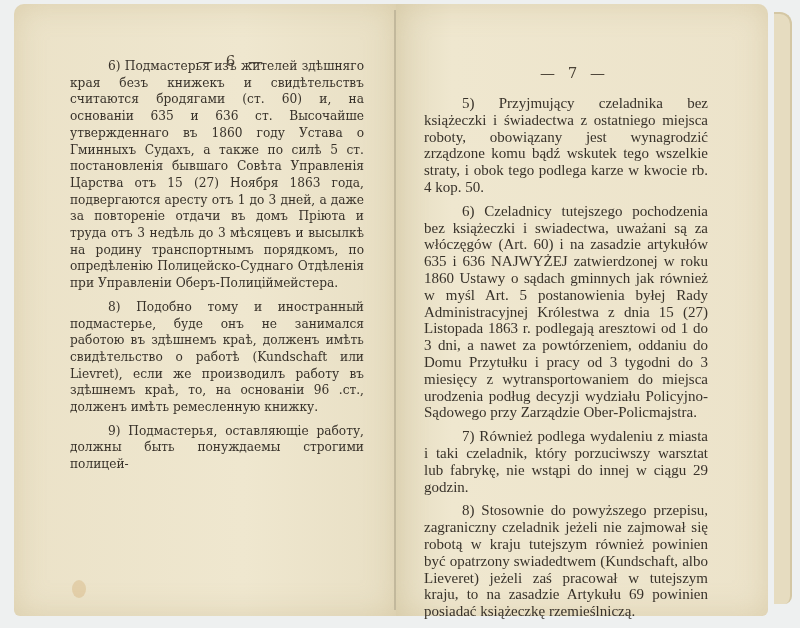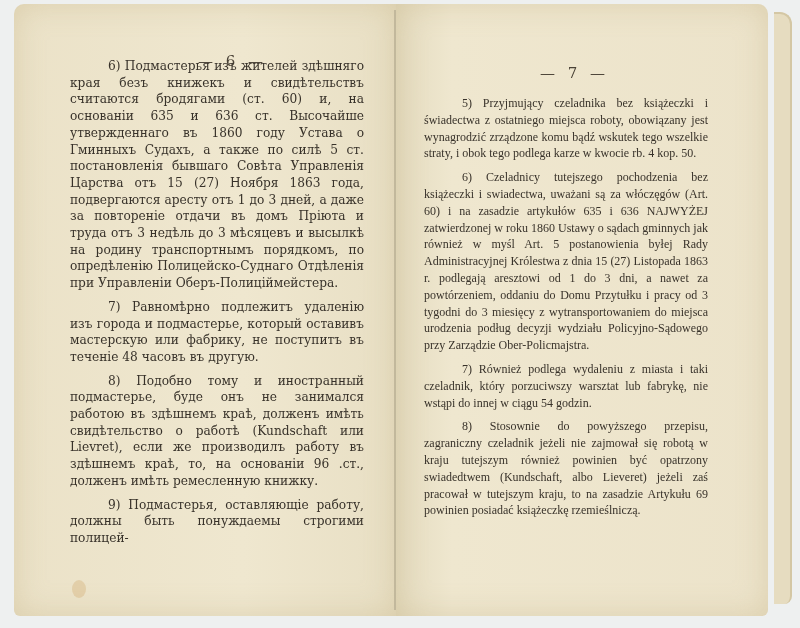--- a/index.html
+++ b/index.html
@@ -42,21 +42,21 @@
     position:absolute; font-size:15px; color:#4a4236; letter-spacing:4px;
   }
   .text {
     position:absolute; color:#38322a;
     font-size:12.6px; line-height:16.7px;
     text-align:justify;
   }
   .text p { margin:0 0 7px 0; text-indent:38px; }
   .text p.last { margin-bottom:0; }
   .left-text { left:70px; top:58px; width:294px; font-family:"DejaVu Serif", serif; font-size:12.2px; }
-  .right-text { left:424px; top:95px; width:284px; font-family:"Liberation Serif", serif; font-size:12px; line-height:16.8px; }
+  .right-text { left:424px; top:95px; width:284px; font-family:"Liberation Serif", serif; font-size:15px; line-height:16.8px; }
   .stain {
     position:absolute; border-radius:50%;
     background:rgba(210,170,110,0.35);
   }
 </style>
 </head>
 <body>
 
 <div class="spread">
   <div class="stack-edge"></div>
@@ -66,23 +66,22 @@
   </div>
   <div class="page page-right"></div>
   <div class="gutter"></div>
 </div>
 
 <div class="folio" style="left:198px;top:52px;">— 6 —</div>
 <div class="folio" style="left:540px;top:64px;">— 7 —</div>
 
 <div class="text left-text">
   <p>6) Подмастерья изъ жителей здѣшняго края безъ книжекъ и свидѣтельствъ считаются бродягами (ст. 60) и, на основаніи 635 и 636 ст. Высочайше утвержденнаго въ 1860 году Устава о Гминныхъ Судахъ, а также по силѣ 5 ст. постановленія бывшаго Совѣта Управленія Царства отъ 15 (27) Ноября 1863 года, подвергаются аресту отъ 1 до 3 дней, а даже за повтореніе отдачи въ домъ Пріюта и труда отъ 3 недѣль до 3 мѣсяцевъ и высылкѣ на родину транспортнымъ порядкомъ, по опредѣленію Полицейско-Суднаго Отдѣленія при Управленіи Оберъ-Полицiймейстера.</p>
-  <p>7) Равномѣрно подлежитъ удаленію изъ города и подмастерье, который оставивъ мастерскую или фабрику, не поступитъ въ теченіе 48 часовъ въ другую.</p>
   <p>8) Подобно тому и иностранный подмастерье, буде онъ не занимался работою въ здѣшнемъ краѣ, долженъ имѣть свидѣтельство о работѣ (Kundschaft или Lievret), если же производилъ работу въ здѣшнемъ краѣ, то, на основаніи 96 .ст., долженъ имѣть ремесленную книжку.</p>
   <p class="last">9) Подмастерья, оставляющіе работу, должны быть понуждаемы строгими полицей-</p>
 </div>
 
 <div class="text right-text">
   <p>5) Przyjmujący czeladnika bez książeczki i świadectwa z ostatniego miejsca roboty, obowiązany jest wynagrodzić zrządzone komu bądź wskutek tego wszelkie straty, i obok tego podlega karze w kwocie rb. 4 kop. 50.</p>
   <p>6) Czeladnicy tutejszego pochodzenia bez książeczki i swiadectwa, uważani są za włóczęgów (Art. 60) i na zasadzie artykułów 635 i 636 NAJWYŻEJ zatwierdzonej w roku 1860 Ustawy o sądach gminnych jak również w myśl Art. 5 postanowienia byłej Rady Administracyjnej Królestwa z dnia 15 (27) Listopada 1863 r. podlegają aresztowi od 1 do 3 dni, a nawet za powtórzeniem, oddaniu do Domu Przytułku i pracy od 3 tygodni do 3 miesięcy z wytransportowaniem do miejsca urodzenia podług decyzji wydziału Policyjno-Sądowego przy Zarządzie Ober-Policmajstra.</p>
-  <p>7) Również podlega wydaleniu z miasta i taki czeladnik, który porzuciwszy warsztat lub fabrykę, nie wstąpi do innej w ciągu 54 godzin.</p>
+  <p>7) Również podlega wydaleniu z miasta i taki czeladnik, który porzuciwszy warsztat lub fabrykę, nie wstąpi do innej w ciągu 29 godzin.</p>
   <p>8) Stosownie do powyższego przepisu, zagraniczny czeladnik jeżeli nie zajmował się robotą w kraju tutejszym również powinien być opatrzony swiadedtwem (Kundschaft, albo Lieveret) jeżeli zaś pracował w tutejszym kraju, to na zasadzie Artykułu 69 powinien posiadać książeczkę rzemieślniczą.</p>
 </div>
 
 </body></html>

